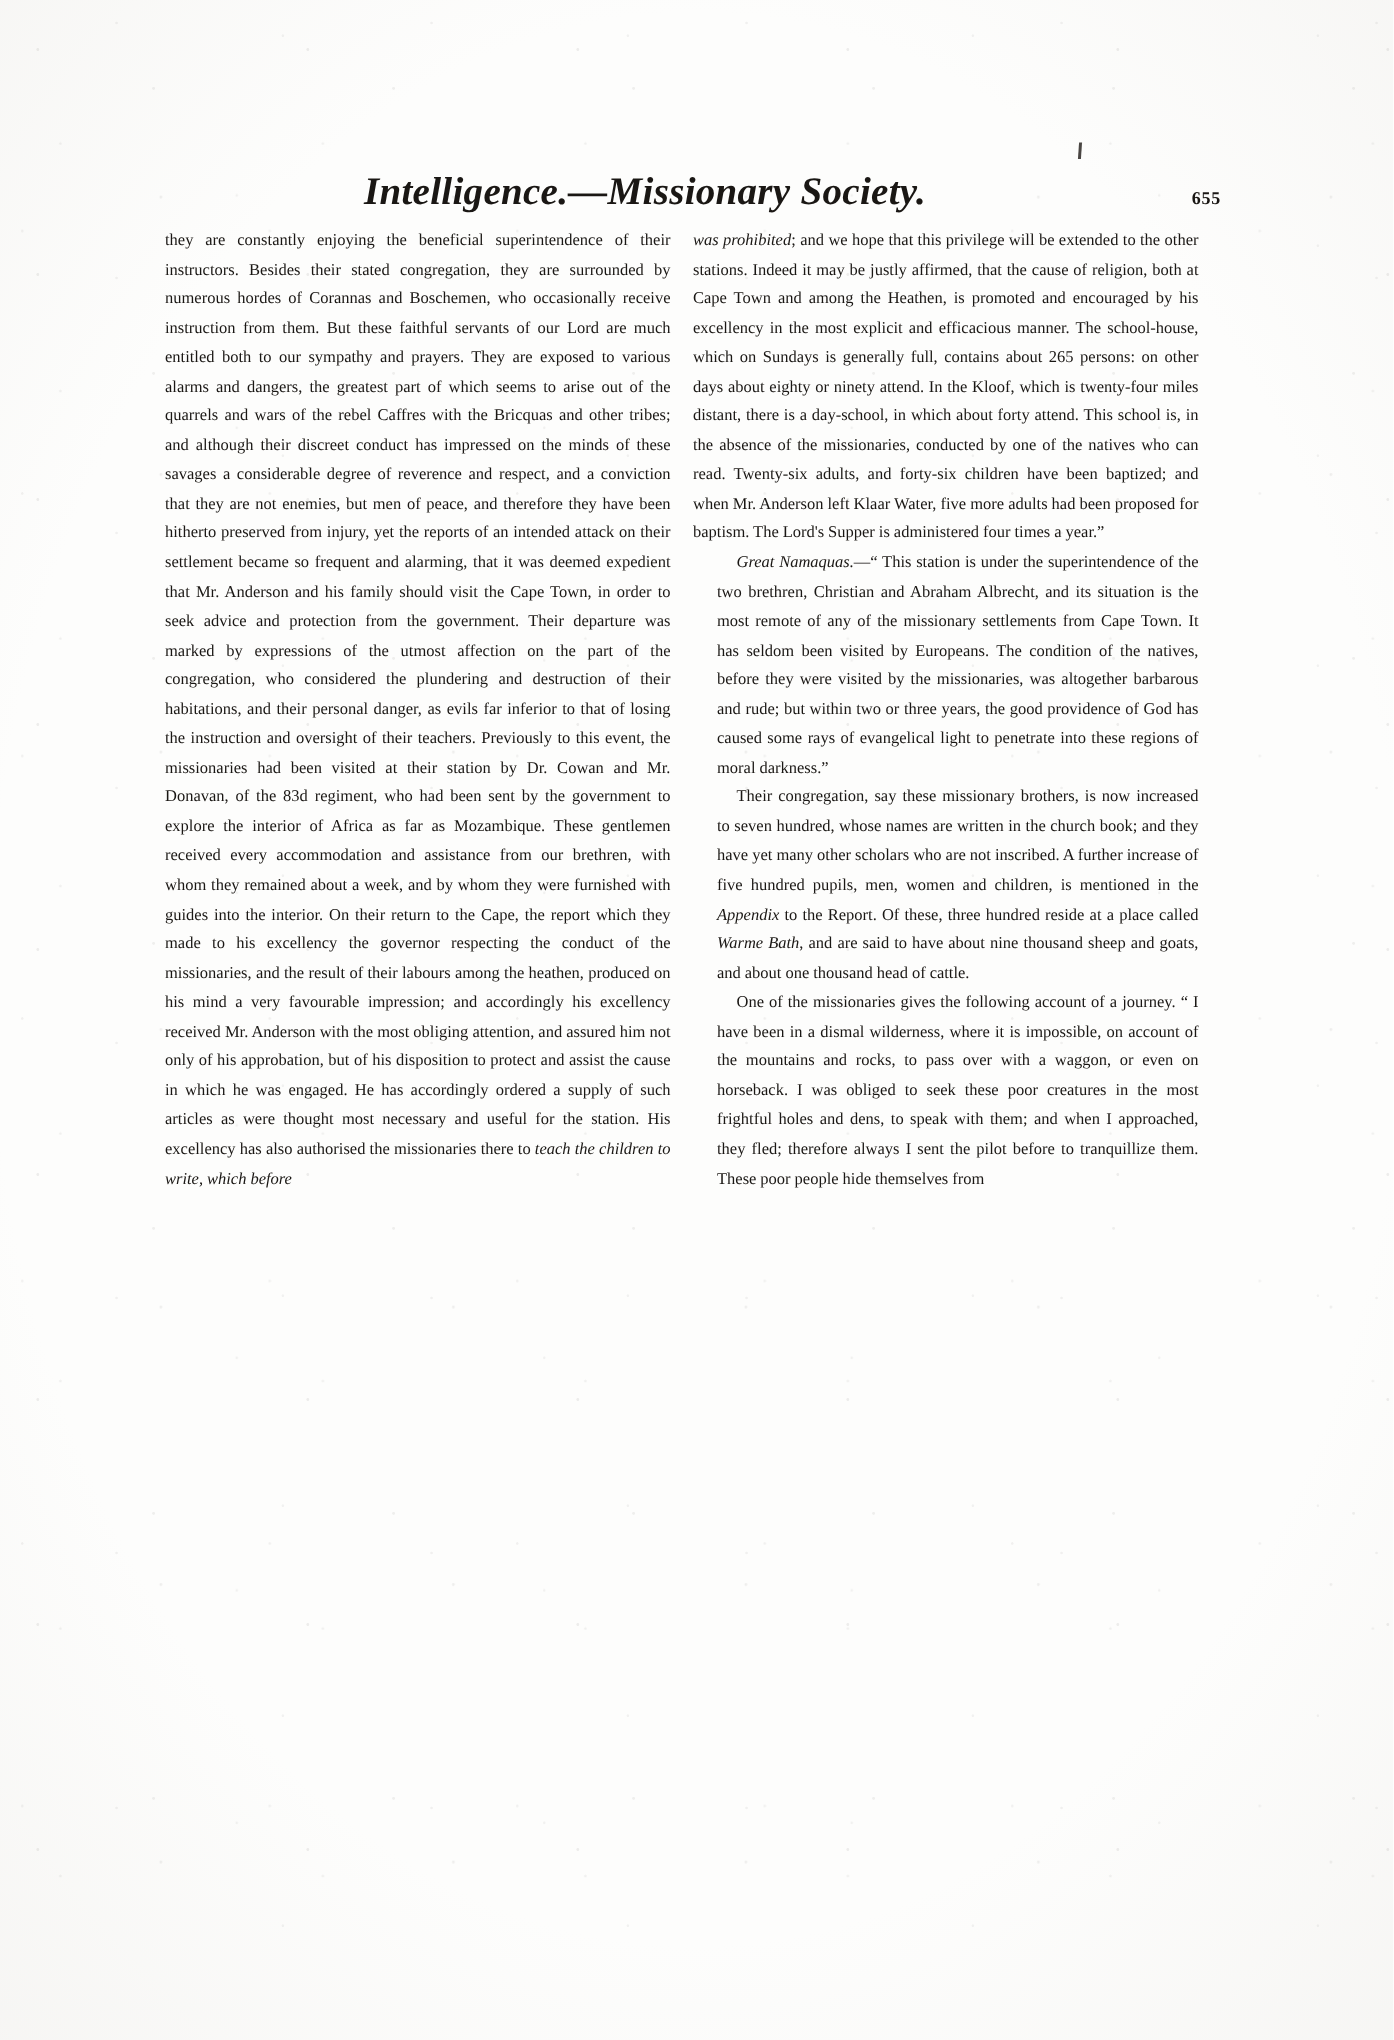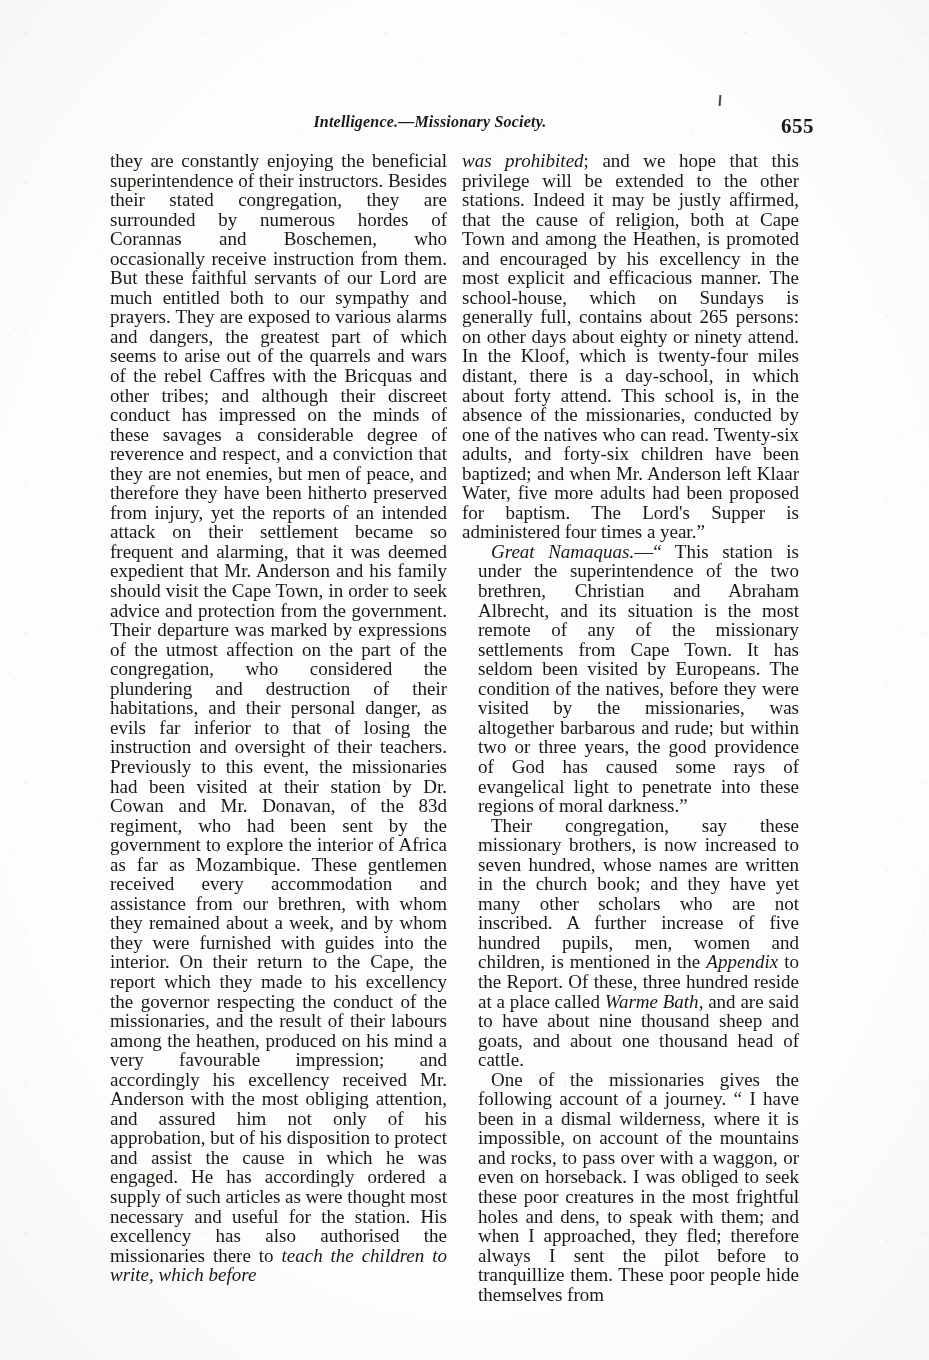--- a/index.html
+++ b/index.html
@@ -44,30 +44,30 @@
     height: 26px;
   }
   .running-head .rh-title {
     position: absolute;
     left: 0;
     top: 0;
     width: 640px;
     text-align: center;
     font-style: italic;
     font-weight: bold;
-    font-size: 16px;
+    font-size: 26px;
     letter-spacing: 0.2px;
     white-space: nowrap;
   }
   .running-head .rh-folio {
     position: absolute;
     right: 6px;
-    top: 1px;
+    top: 12px;
     font-weight: bold;
-    font-size: 21px;
+    font-size: 12px;
     letter-spacing: 0.5px;
   }
   .ink-speck {
     position: absolute;
     left: 719px;
     top: 95px;
     width: 2px;
     height: 11px;
     background: #2a2622;
     transform: rotate(4deg);
@@ -80,21 +80,21 @@
     left: 110px;
     top: 151px;
     width: 712px;
     height: 1115px;
   }
   .col {
     position: absolute;
     top: 0;
     width: 337px;
     height: 1115px;
-    font-size: 19px;
+    font-size: 11px;
     line-height: 19.55px;
     text-align: justify;
     text-justify: inter-word;
     -webkit-hyphens: none;
     hyphens: none;
     word-spacing: -0.1px;
   }
   .col-left  { left: 0px; }
   .col-right { left: 352px; }
 

